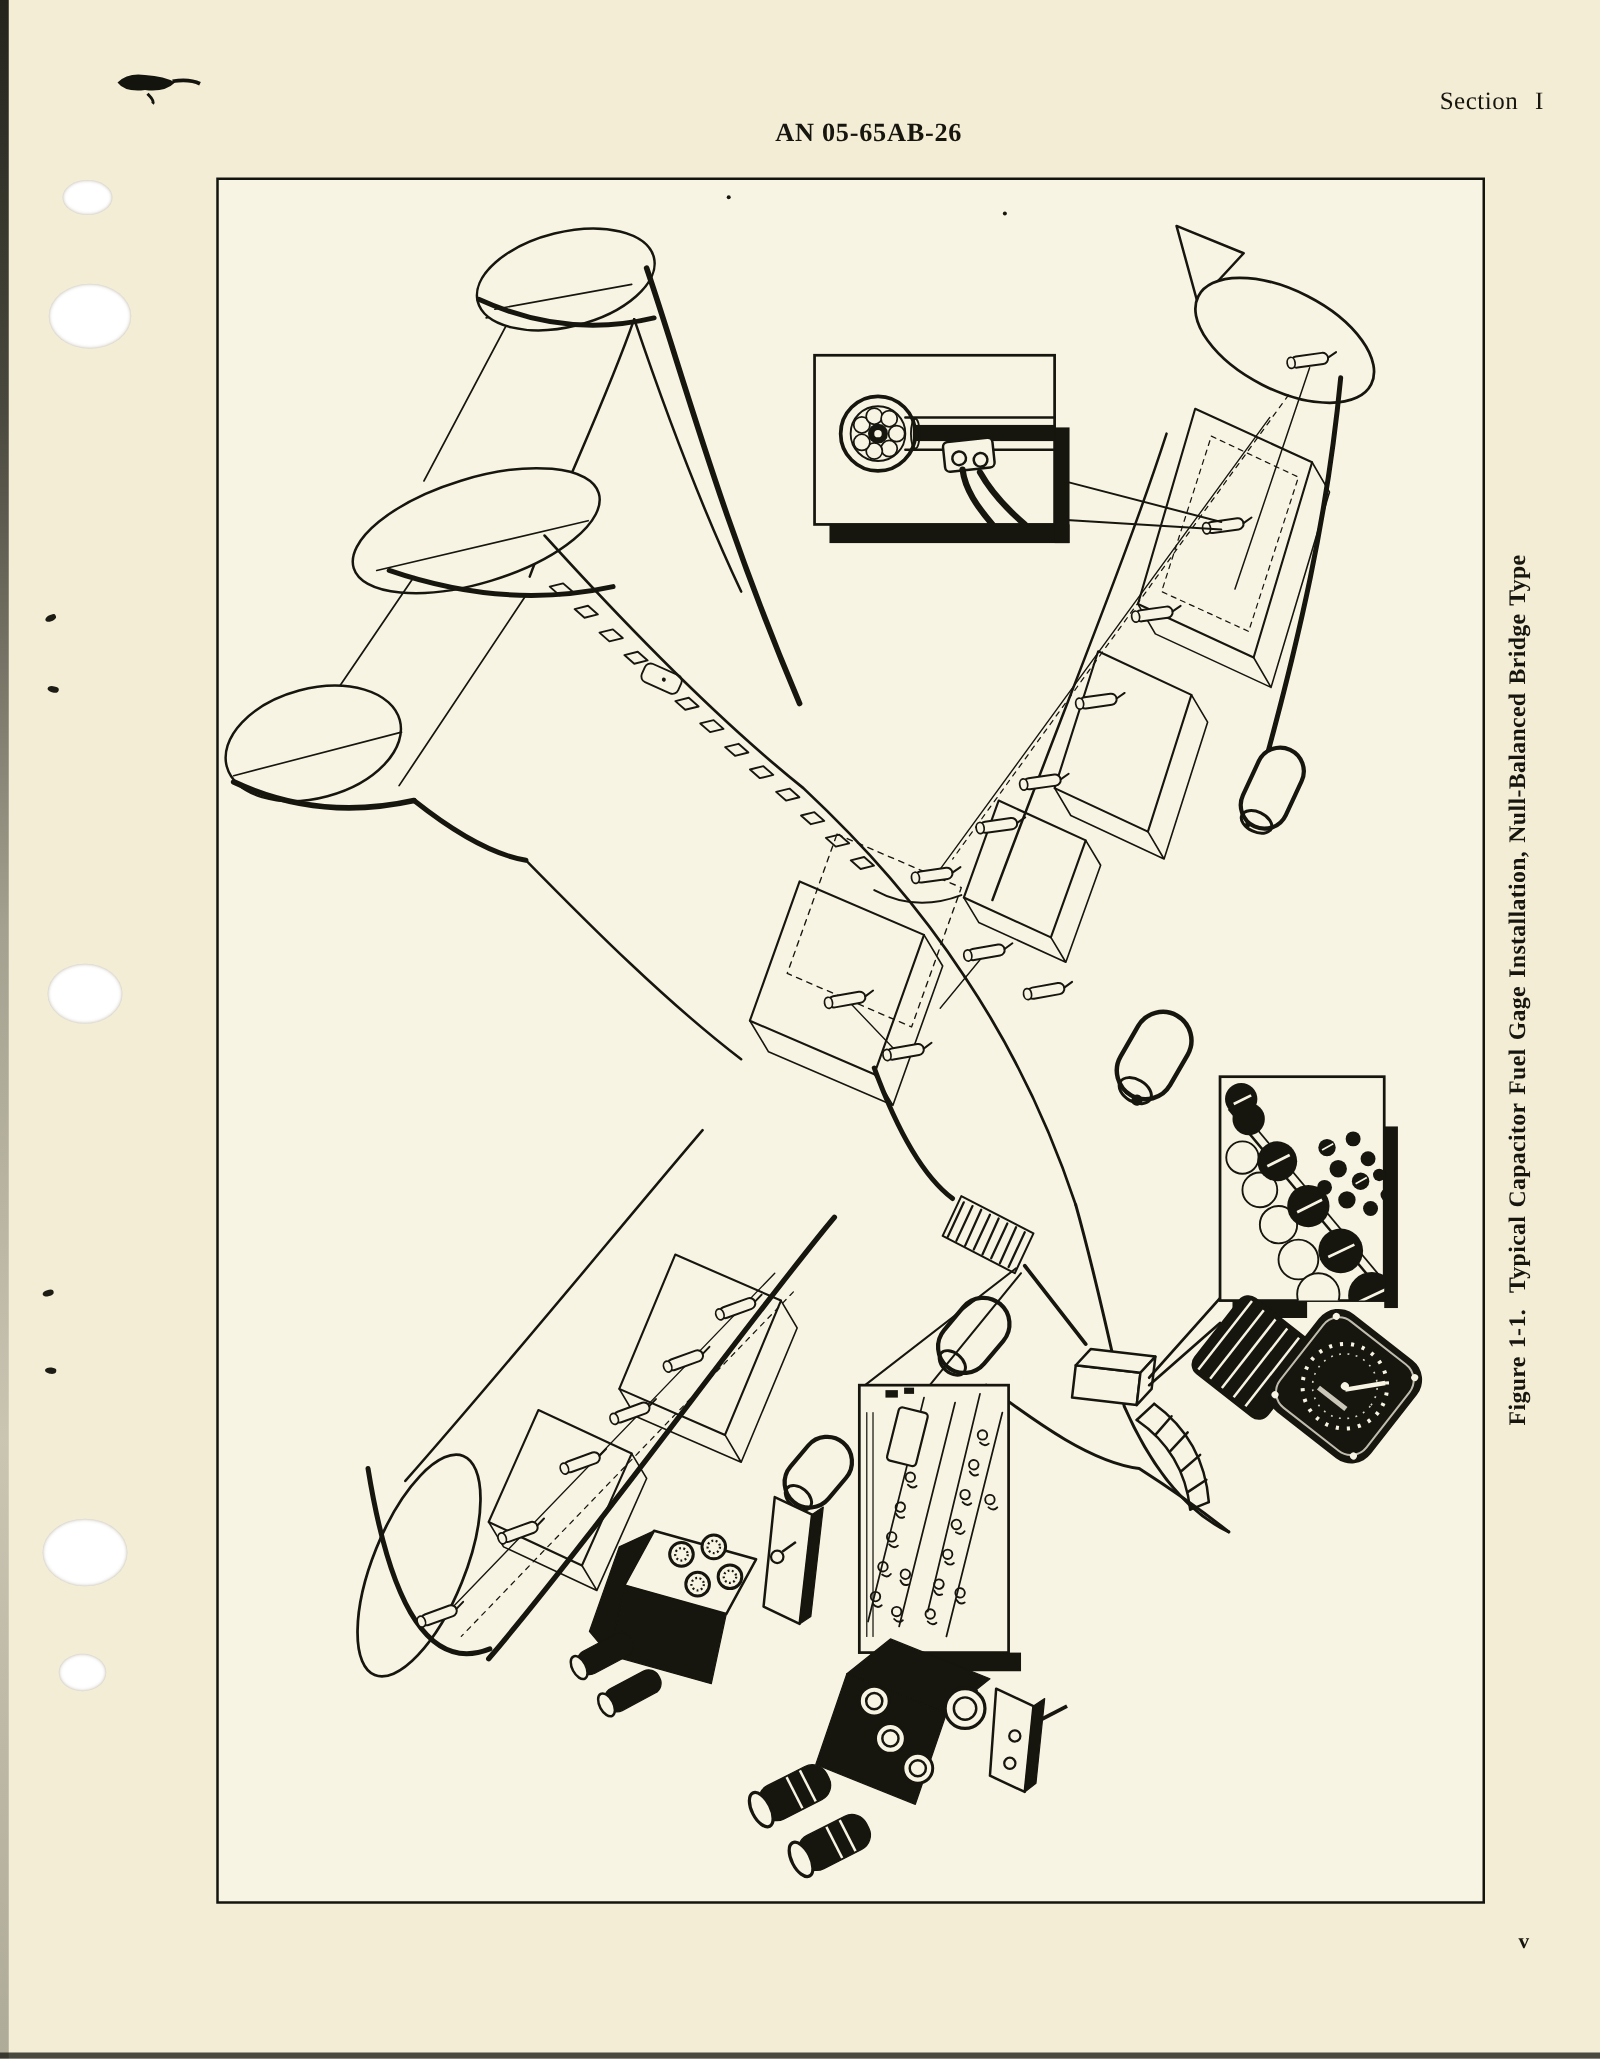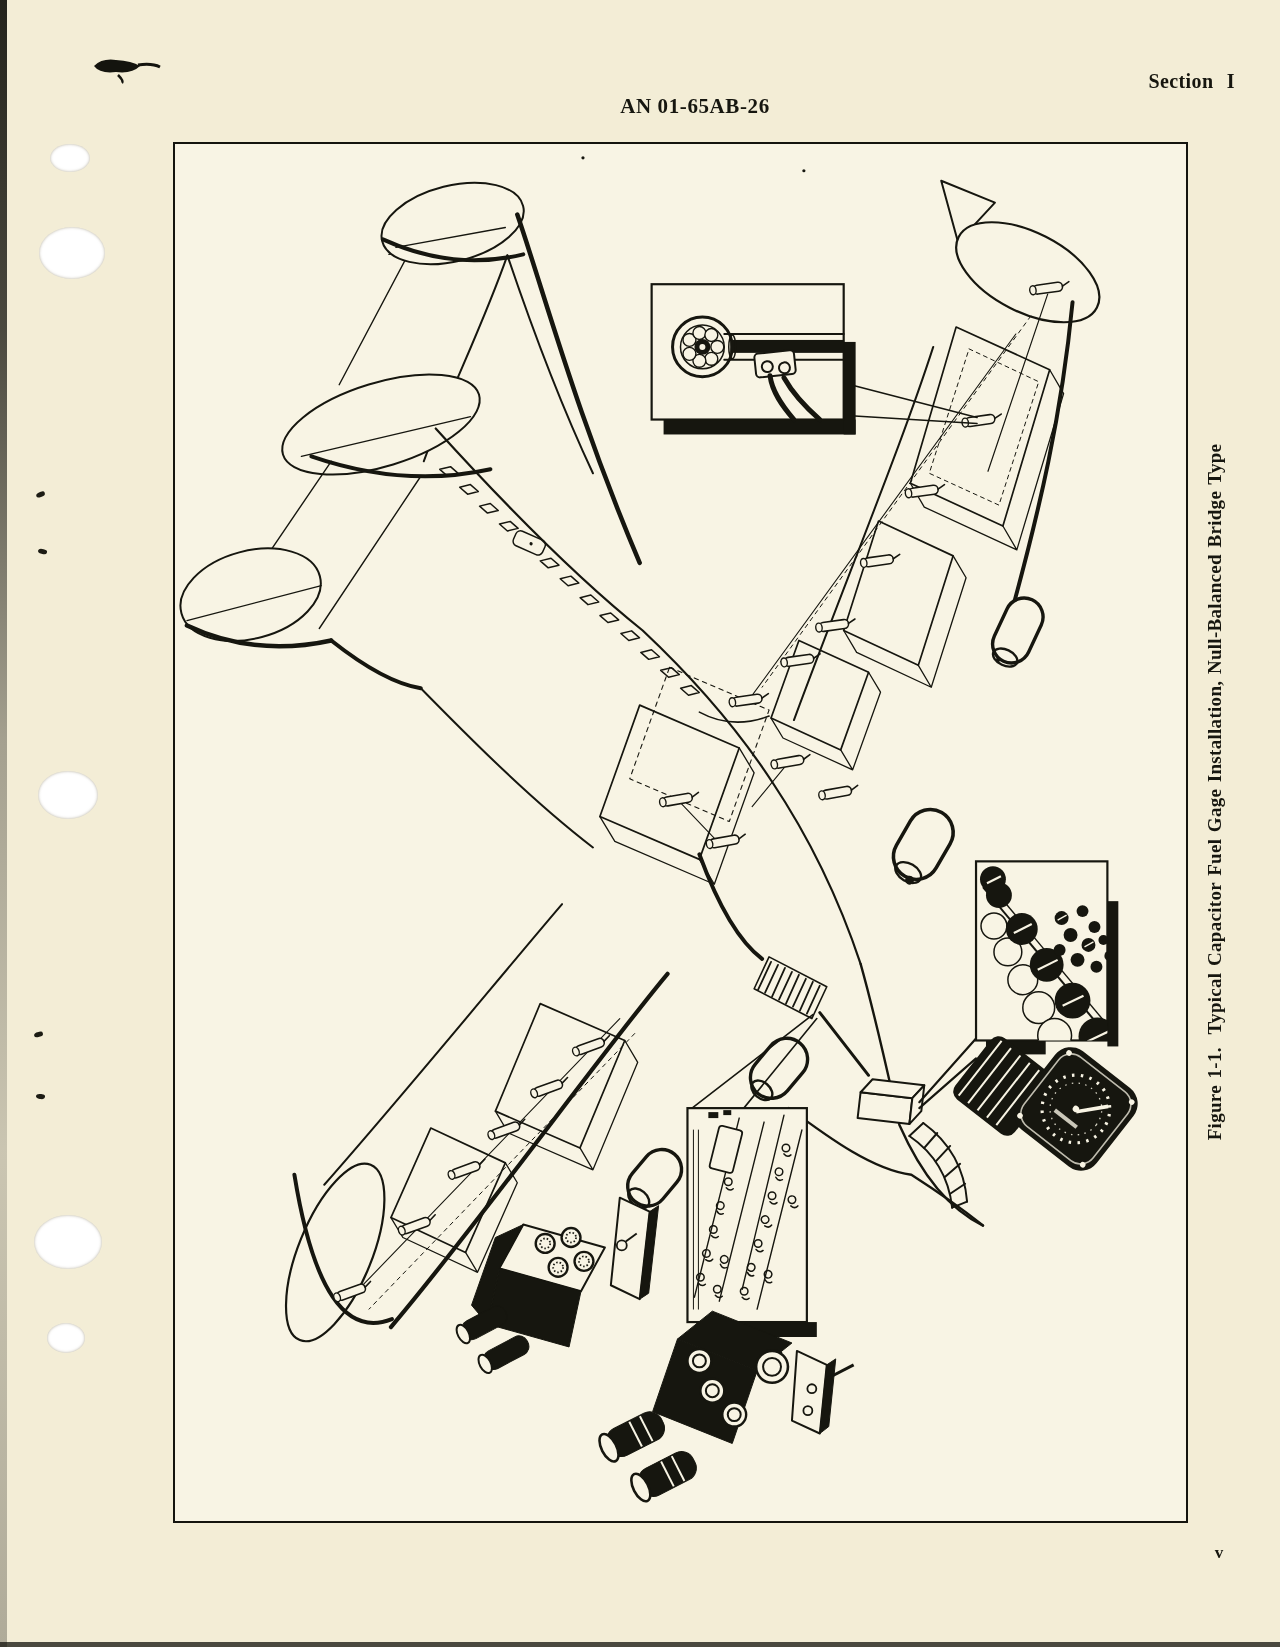--- a/index.html
+++ b/index.html
@@ -14,21 +14,21 @@
   .edge-left{position:absolute;left:0;top:0;width:7px;height:100%;
     background:linear-gradient(to bottom,rgba(18,18,12,.92) 0%,rgba(18,18,12,.75) 20%,rgba(18,18,12,.35) 45%,rgba(18,18,12,.18) 70%,rgba(18,18,12,.30) 100%);}
   .edge-bottom{position:absolute;left:0;top:1642px;width:100%;height:5px;background:rgba(18,18,12,.75);}
   .smudge{position:absolute;left:88px;top:50px;width:76px;height:34px;}
   .speck{position:absolute;width:9px;height:5px;background:#1c1c14;border-radius:60% 40% 50% 50%;}
   .hole{position:absolute;background:var(--hole,#ffffff);border-radius:50%;box-shadow:0 0 3px rgba(120,110,80,.55) inset;}
   
   .doc-number{position:absolute;left:555px;top:94px;width:280px;text-align:center;
     font-size:21px;font-weight:600;letter-spacing:.6px;}
   .section{position:absolute;top:70px;left:1035px;width:200px;text-align:right;
-    font-size:20px;font-weight:700;letter-spacing:.4px;word-spacing:8px;}
+    font-size:20px;font-weight:400;letter-spacing:.4px;word-spacing:8px;}
   
   .figure-frame{position:absolute;left:173px;top:142px;width:1015px;height:1381px;
     border:2.5px solid #14140e;background:var(--figure_bg,#f8f4e4);box-sizing:border-box;}
   .figure-frame svg{position:absolute;left:0;top:0;}
   
   .caption{position:absolute;left:856px;top:779px;width:722px;height:26px;
     transform:rotate(-90deg);text-align:center;font-size:19px;font-weight:600;
     letter-spacing:.3px;word-spacing:1.5px;white-space:pre;}
   .page-number{position:absolute;left:1204px;top:1543px;width:30px;text-align:center;
     font-size:17px;font-weight:700;}
@@ -51,21 +51,21 @@
   <div class="speck" style="left:38px;top:549px;transform:rotate(15deg)"></div>
   <div class="speck" style="left:34px;top:1032px;transform:rotate(-12deg)"></div>
   <div class="speck" style="left:36px;top:1094px;transform:rotate(8deg)"></div>
 
   <div class="hole" style="left:50px;top:144px;width:40px;height:28px;"></div>
   <div class="hole" style="left:39px;top:227px;width:66px;height:52px;"></div>
   <div class="hole" style="left:38px;top:771px;width:60px;height:48px;"></div>
   <div class="hole" style="left:34px;top:1215px;width:68px;height:54px;"></div>
   <div class="hole" style="left:47px;top:1323px;width:38px;height:30px;"></div>
 
-  <div class="doc-number">AN 01-65AB-26</div>
+  <div class="doc-number">AN 05-65AB-26</div>
   <div class="section">Section  I</div>
 
   <div class="figure-frame">
     <svg width="1010" height="1376" viewBox="0 0 1015 1381">
       <defs>
         <path id="win" d="M0,-5 L10,-1.5 L1,5 L-9,1.5 Z"></path>
         <g id="probe">
           <rect x="-15" y="-4.5" width="30" height="9" rx="4.5" fill="#f8f4e4" stroke="#16160f" stroke-width="1.6"></rect>
           <ellipse cx="-15" cy="0" rx="3.2" ry="4.5" fill="#f8f4e4" stroke="#16160f" stroke-width="1.4"></ellipse>
           <line x1="15" y1="0" x2="22" y2="-3.5" stroke="#16160f" stroke-width="1.6"></line>

